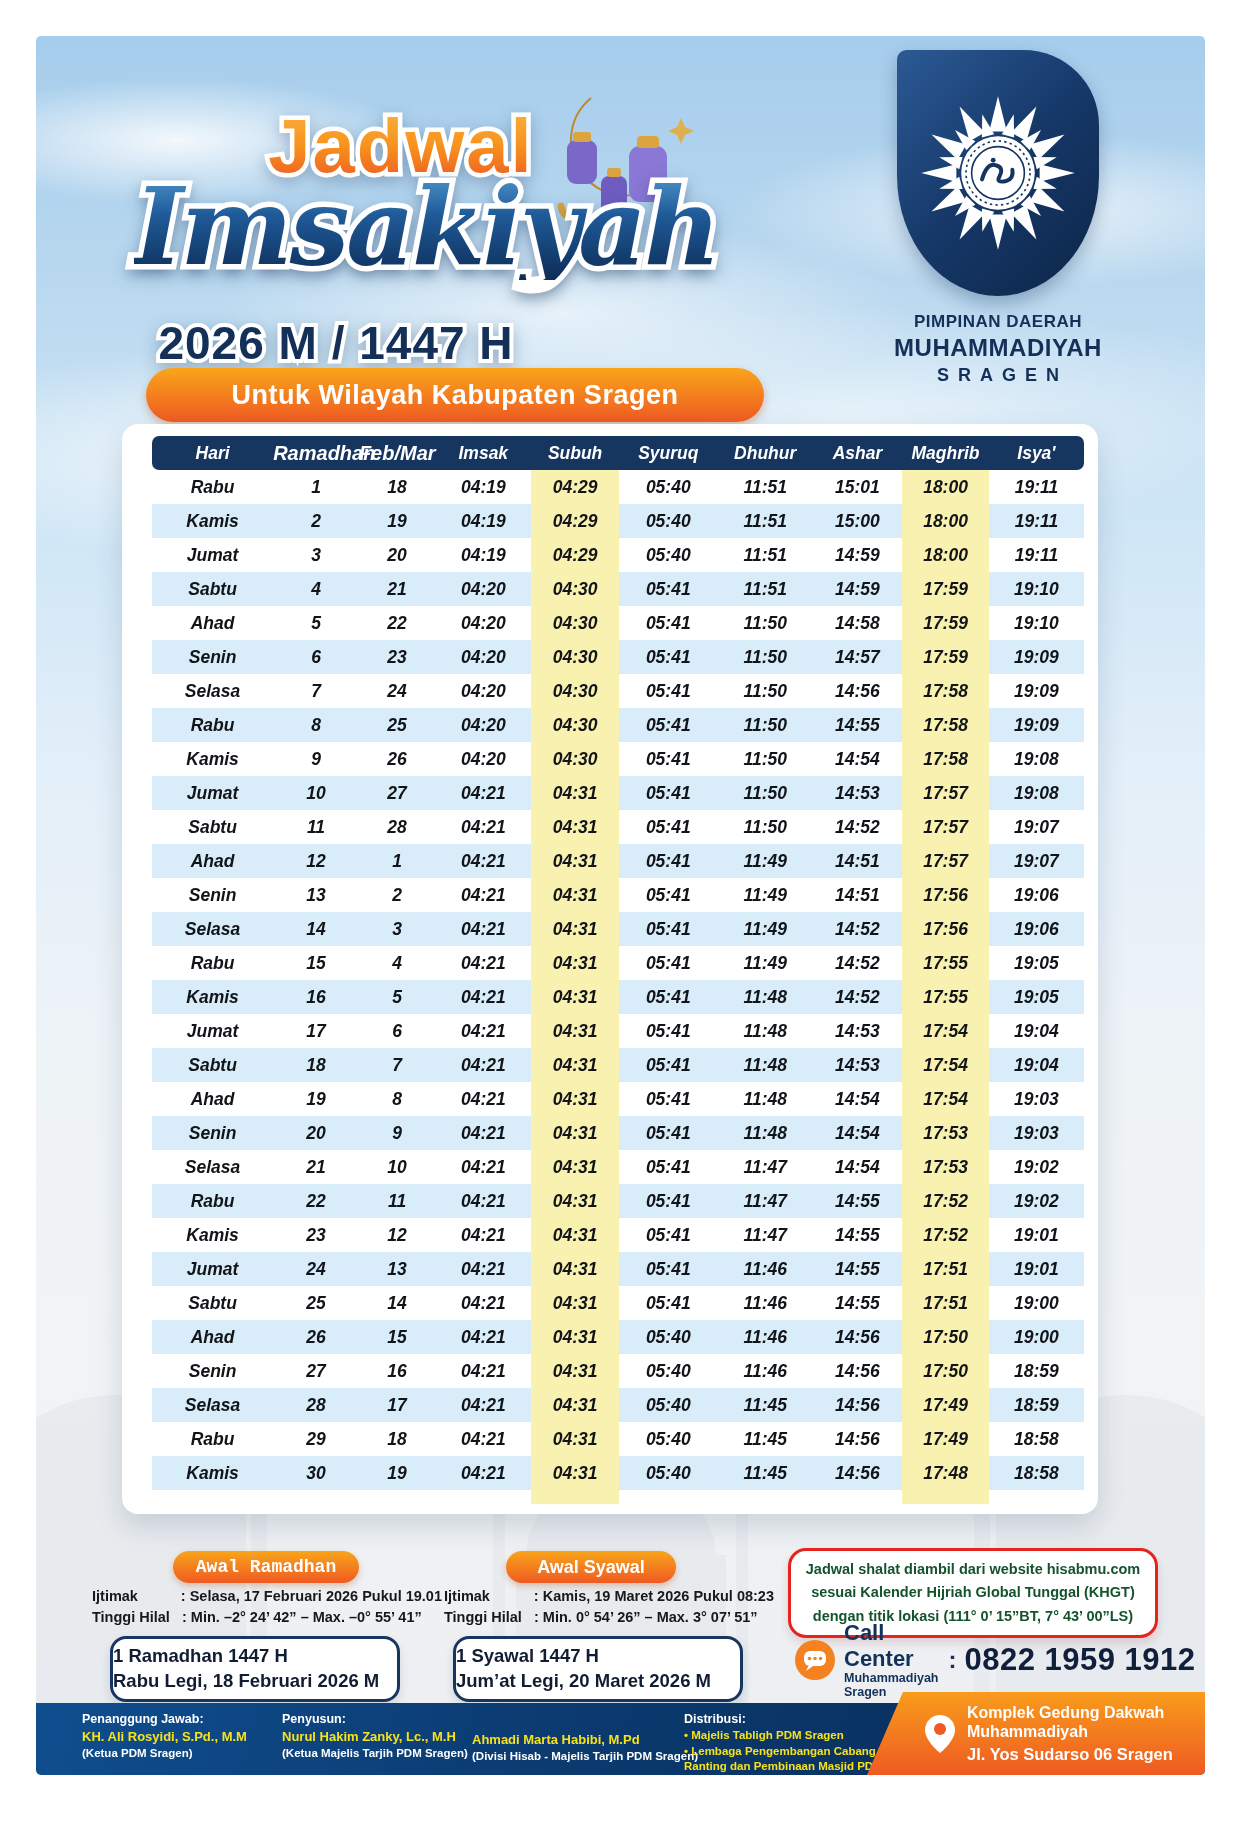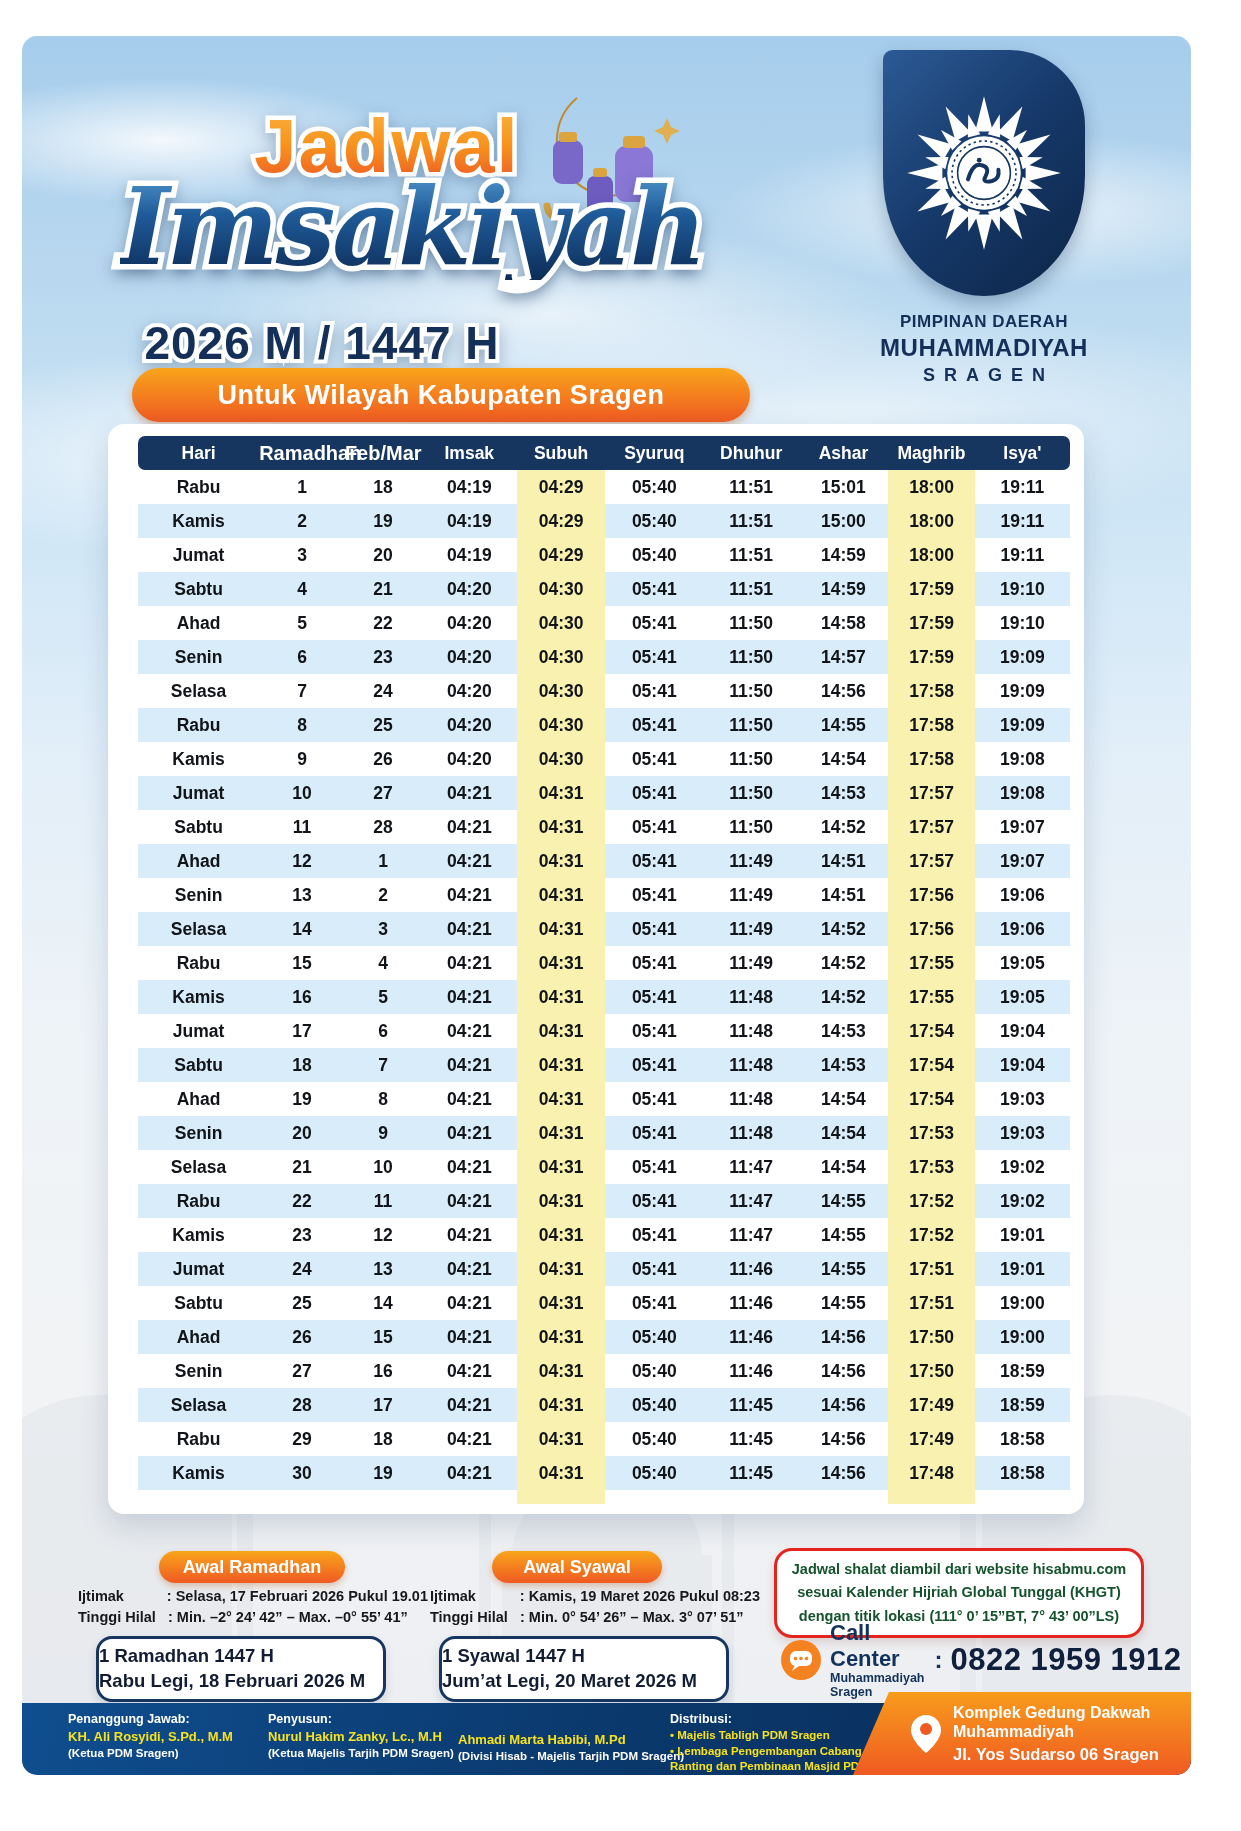--- a/index.html
+++ b/index.html
@@ -1,22 +1,22 @@
 <!DOCTYPE html>
 <html><head>
 <meta charset="utf-8">
 <style>
   html,body{margin:0;padding:0;}
   body{
     width:1241px;height:1831px;position:relative;background:#ffffff;
     font-family:"Liberation Sans", sans-serif;overflow:hidden;
   }
   .canvas{
-    position:absolute;left:22px;top:36px;width:1169px;height:1739px;
-    border-radius:15px;overflow:hidden;
+    position:absolute;left:36px;top:36px;width:1169px;height:1739px;
+    border-radius:5px;overflow:hidden;
     background:linear-gradient(180deg,#a6cdec 0%,#b9d8ef 14%,#cfe6f6 28%,#e3eff9 42%,#eef3f7 58%,#f2f3f5 78%,#eceef1 100%);
   }
   .clouds{
     position:absolute;inset:0;pointer-events:none;
     background:
       radial-gradient(ellipse 340px 90px at 12% 6%, rgba(255,255,255,.85), rgba(255,255,255,0) 70%),
       radial-gradient(ellipse 420px 110px at 85% 10%, rgba(255,255,255,.7), rgba(255,255,255,0) 70%),
       radial-gradient(ellipse 500px 130px at 45% 16%, rgba(255,255,255,.65), rgba(255,255,255,0) 70%),
       radial-gradient(ellipse 600px 150px at 20% 24%, rgba(255,255,255,.75), rgba(255,255,255,0) 70%),
       radial-gradient(ellipse 700px 160px at 70% 22%, rgba(255,255,255,.6), rgba(255,255,255,0) 70%);
@@ -58,41 +58,41 @@
     box-shadow:0 8px 18px rgba(20,45,85,.30);
     display:flex;align-items:center;justify-content:center;}
   .org-block{position:absolute;left:831px;top:276px;width:262px;text-align:center;z-index:3;}
   .org-l1{font-size:17px;font-weight:800;color:#142f58;letter-spacing:.5px;}
   .org-l2{font-size:24px;font-weight:900;color:#142f58;letter-spacing:.5px;margin-top:2px;}
   .org-l3{font-size:18px;font-weight:800;color:#142f58;letter-spacing:9px;margin-top:3px;text-indent:9px;}
   
   .table-card{
     position:absolute;left:86px;top:388px;width:976px;z-index:5;
     background:#ffffff;border-radius:16px;padding:12px 14px 10px 30px;box-sizing:border-box;
-    box-shadow:0 12px 28px rgba(40,70,110,.18);}
+    box-shadow:0 12px 28px rgba(40,70,110,.18);font-style:italic;}
   .tgrid{display:grid;grid-template-columns:13% 9.2% 8.2% 10.3% 9.4% 10.6% 10.2% 9.6% 9.3% 10.2%;}
   .thead{background:#17365f;border-radius:7px;height:34px;align-items:center;}
   .thead div{color:#ffffff;font-weight:800;font-size:17.5px;text-align:center;line-height:34px;}
   .thead .small{font-size:20px;}
   .trow{height:34px;align-items:center;background:#ffffff;}
   .trow.alt{background:#d9ecf9;}
   .tcell{font-size:17.5px;font-weight:800;color:#111418;text-align:center;line-height:34px;height:34px;}
   .tcell.hl{background:#f9f1b0;}
   .ytail{height:14px;}
   .ytail .tcell{height:14px;}
   .ytail .tcell.hl{background:#f9f1b0;}
   
   .mosques{position:absolute;left:0;bottom:60px;width:100%;z-index:0;opacity:.75;}
   .pill{
     position:absolute;height:32px;border-radius:16px;z-index:6;
     background:linear-gradient(180deg,#f9a51b 0%,#ef5a22 100%);
     display:flex;align-items:center;justify-content:center;
     box-shadow:0 3px 6px rgba(180,80,10,.3);}
   .pill span{color:#ffffff;font-size:18px;font-weight:800;}
-  .pill.p1{left:137px;top:1515px;width:186px;}
+  .pill.p1{left:137px;top:1515px;width:186px;font-family:Liberation Mono, monospace;}
   .pill.p2{left:470px;top:1515px;width:170px;}
   .fact{position:absolute;z-index:6;font-size:14.5px;font-weight:700;color:#17181c;}
   .fact .row{display:flex;margin-bottom:5px;}
   .fact .lbl{width:90px;font-weight:800;}
   .fact .val{white-space:nowrap;}
   .fact.f1{left:56px;top:1552px;width:350px;}
   .fact.f2{left:408px;top:1552px;width:330px;}
   .result-box{
     position:absolute;z-index:6;background:#ffffff;border:3px solid #17365f;border-radius:16px;
     display:flex;flex-direction:column;align-items:flex-start;justify-content:center;

